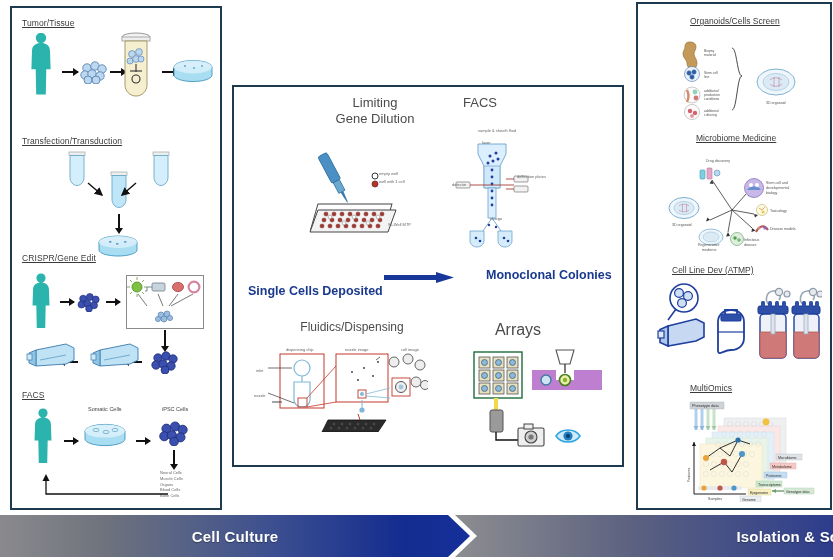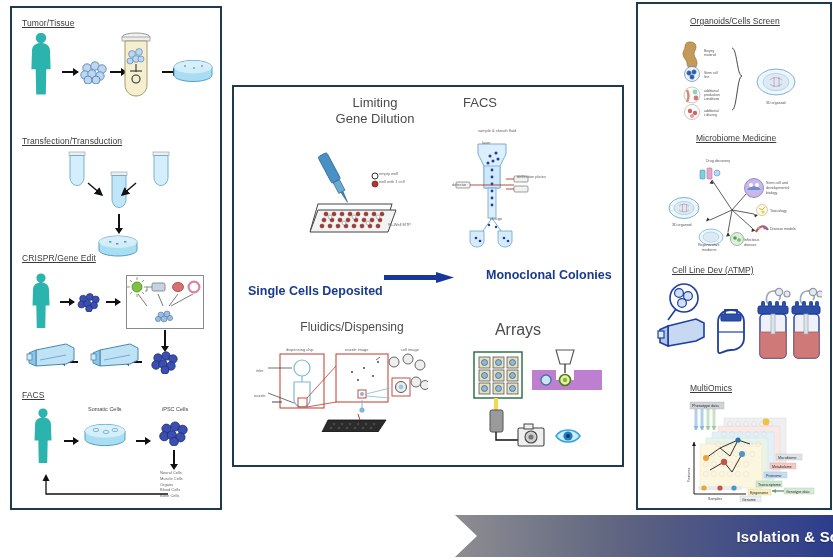--- a/index.html
+++ b/index.html
@@ -751,16 +751,19 @@
   <text x="28" y="100" fill="#444" font-size="3.6" font-family="Liberation Sans">Samples</text>
   <g>
     <rect x="18" y="86" width="44" height="4" rx="2" fill="#e8eaed"></rect>
     <circle cx="24" cy="88" r="2.6" fill="#e8a33d"></circle>
     <circle cx="40" cy="88" r="2.6" fill="#c0564a"></circle>
     <circle cx="54" cy="88" r="2.6" fill="#4d96c8"></circle>
   </g>
 </svg>
 
 <div id="banner">
+  <div class="chev" id="chev1">
+    <span class="banner-txt">Cell Culture</span>
+  </div>
   <div class="chev" id="chev2">
     <span class="banner-txt">Isolation &amp; Sorting</span>
   </div>
 </div>
 
 </body></html>

